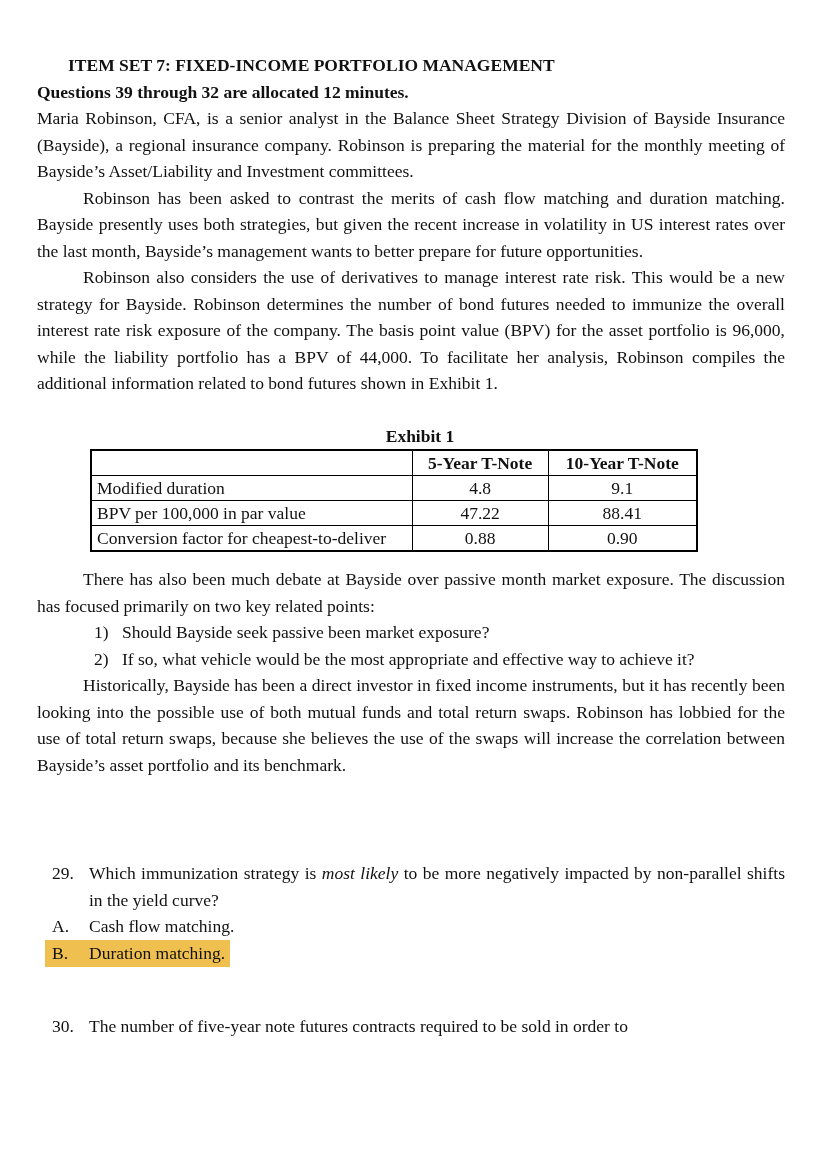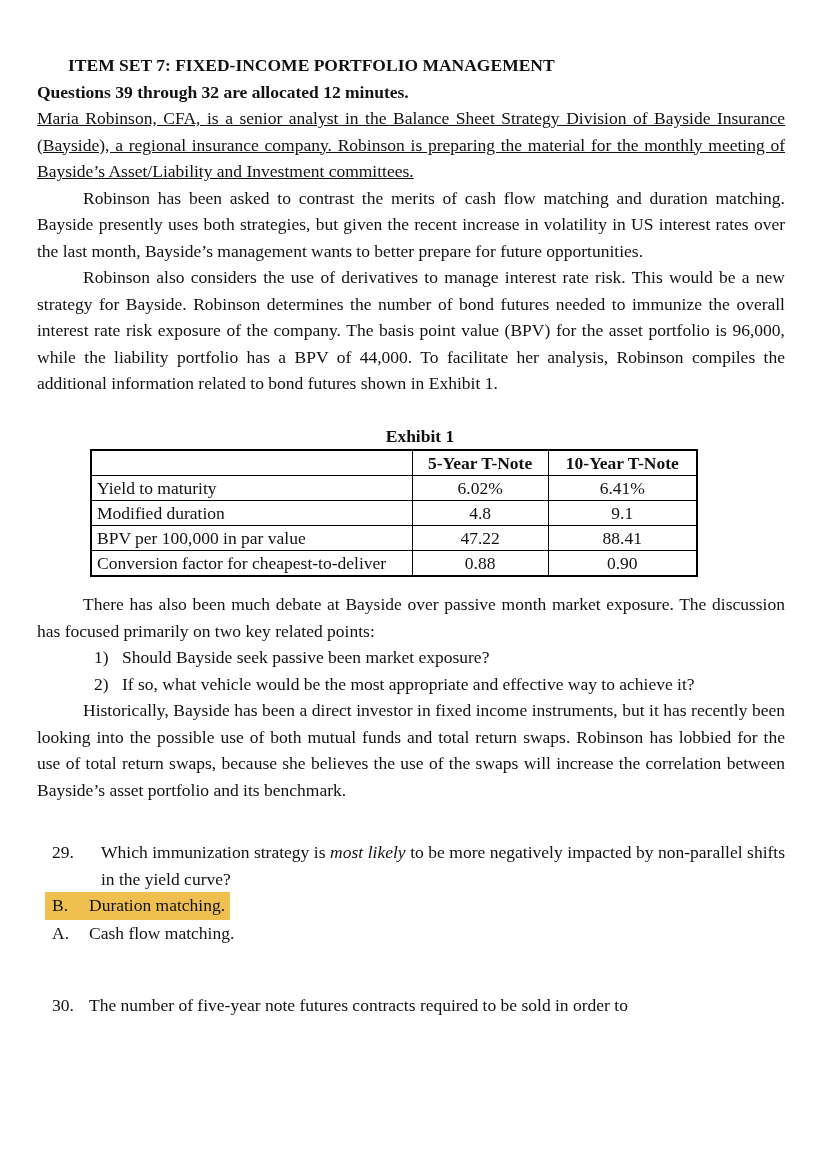--- a/index.html
+++ b/index.html
@@ -32,21 +32,20 @@
     font-weight: bold;
     margin: 0;
   }
   p.body-par {
     margin: 0;
     text-align: justify;
     text-indent: 46px;
   }
   p.body-par.no-indent {
     text-indent: 0;
-    text-decoration: underline;
   }
   
   .exhibit {
     margin-top: 26px;
   }
   .exhibit-title {
     font-weight: bold;
     text-align: center;
     width: 660px;
     margin-left: 53px;
@@ -98,21 +97,21 @@
     margin-left: 15px;
   }
   .q-num {
     flex: none;
     width: 37px;
   }
   .q-text {
     flex: 1;
     text-align: justify;
   }
-  .q29-block { margin-top: 36px; gap: 12px; }
+  .q29-block { margin-top: 82px; }
   .q30-block { margin-top: 46px; }
   .option-row {
     margin-left: 15px;
     white-space: nowrap;
   }
   .opt-letter {
     display: inline-block;
     width: 37px;
   }
   .opt-wrap {
@@ -147,25 +146,20 @@
           <col class="c2">
           <col class="c3">
         </colgroup>
       <tbody>
           <tr>
         <th></th>
         <th>5-Year T-Note</th>
         <th>10-Year T-Note</th>
       </tr>
       <tr>
-        <td class="label-cell">Yield to maturity</td>
-        <td class="value-cell">6.02%</td>
-        <td class="value-cell">6.41%</td>
-      </tr>
-      <tr>
         <td class="label-cell">Modified duration</td>
         <td class="value-cell">4.8</td>
         <td class="value-cell">9.1</td>
       </tr>
       <tr>
         <td class="label-cell">BPV per 100,000 in par value</td>
         <td class="value-cell">47.22</td>
         <td class="value-cell">88.41</td>
       </tr>
       <tr>
@@ -189,24 +183,24 @@
   </div>
 
   <p class="body-par">Historically, Bayside has been a direct investor in fixed income instruments, but it has recently been looking into the possible use of both mutual funds and total return swaps. Robinson has lobbied for the use of total return swaps, because she believes the use of the swaps will increase the correlation between Bayside’s asset portfolio and its benchmark.</p>
 
   <div class="question-row q29-block">
     <span class="q-num">29.</span>
     <span class="q-text"><span>Which immunization strategy is </span><span class="italic">most likely</span><span> to be more negatively impacted by non-parallel shifts in the yield curve?</span></span>
   </div>
 
   <div class="option-row">
+    <span class="opt-wrap"><span class="opt-letter">A.</span><span>Cash flow matching.</span></span>
+  </div>
+  <div class="option-row">
     <span class="opt-wrap hl" style="background-color: rgb(239, 192, 80);"><span class="opt-letter">B.</span><span>Duration matching.</span></span>
-  </div>
-  <div class="option-row">
-    <span class="opt-wrap"><span class="opt-letter">A.</span><span>Cash flow matching.</span></span>
   </div>
 
   <div class="question-row q30-block">
     <span class="q-num">30.</span>
     <span class="q-text">The number of five-year note futures contracts required to be sold in order to</span>
   </div>
 
 </div>
 
 </body></html>

